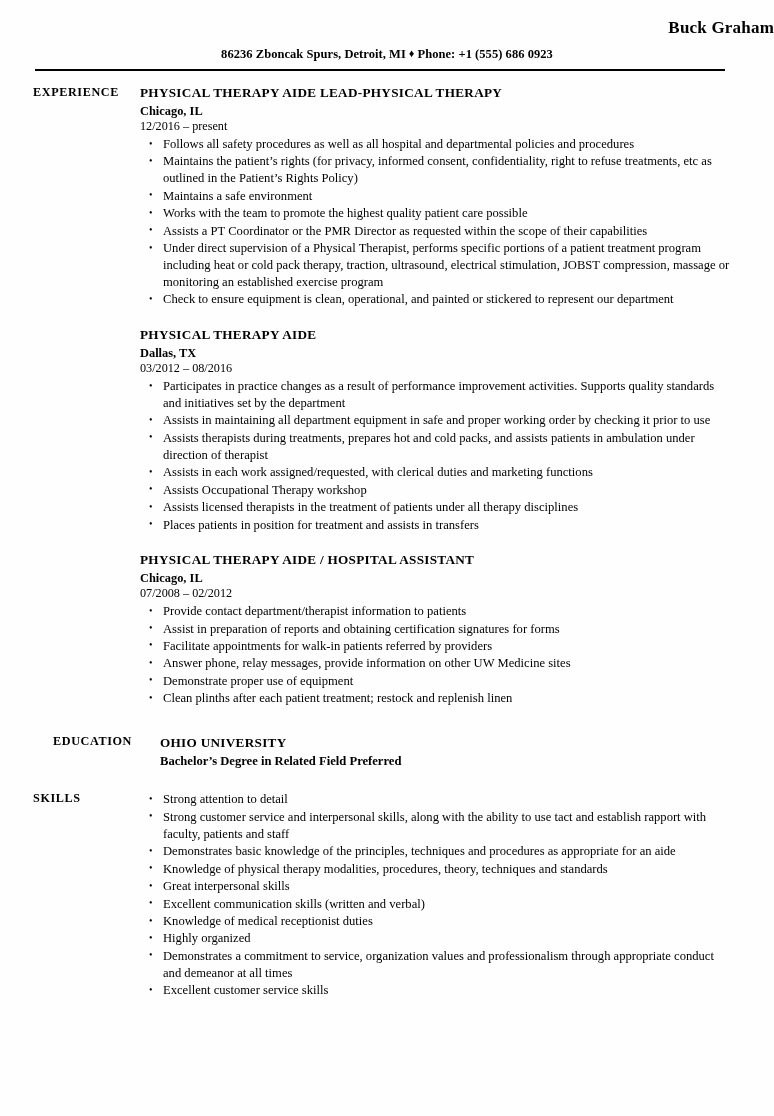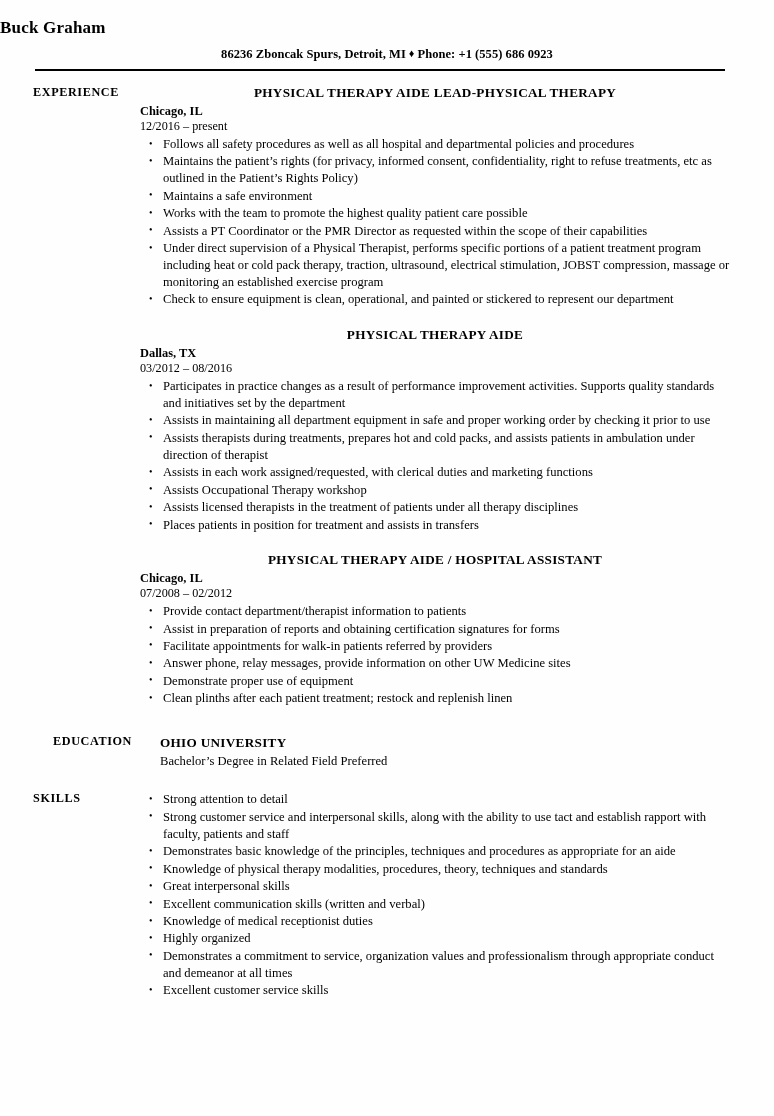--- a/index.html
+++ b/index.html
@@ -22,21 +22,21 @@
     background: #fefefe;
     overflow: hidden;
     box-sizing: border-box;
   }
 
   
   .resume-header {
     padding-top: 18px;
   }
   .candidate-name {
-    text-align: left;
+    text-align: right;
     font-weight: bold;
     font-size: 17px;
     letter-spacing: 0.2px;
     line-height: 1.2;
   }
   .contact-line {
     text-align: center;
     font-weight: bold;
     font-size: 12.5px;
     margin-top: 9px;
@@ -83,21 +83,20 @@
     margin-bottom: 0;
   }
   .job + .job {
     margin-top: 19px;
   }
   .job-title {
     font-weight: bold;
     font-size: 13.2px;
     letter-spacing: 0.3px;
     line-height: 1.28;
-    text-align: center;
   }
   .job-location {
     font-weight: bold;
     font-size: 12.4px;
     line-height: 1.3;
     margin-top: 1px;
   }
   .job-dates {
     font-size: 12.2px;
     line-height: 1.28;
@@ -128,21 +127,21 @@
   }
 
   
   .edu-school {
     font-weight: bold;
     font-size: 13.2px;
     letter-spacing: 0.3px;
     line-height: 1.3;
   }
   .edu-degree {
-    font-weight: normal;
+    font-weight: bold;
     font-size: 12.6px;
     line-height: 1.32;
     margin-top: 2px;
   }
 
   .section-experience { margin-top: 14px; }
   .section-education  { margin-top: 27px; padding-left: 20px; }
   .section-skills     { margin-top: 21px; }
   .section-skills ul.bullets { margin-top: 0; }
 </style>

